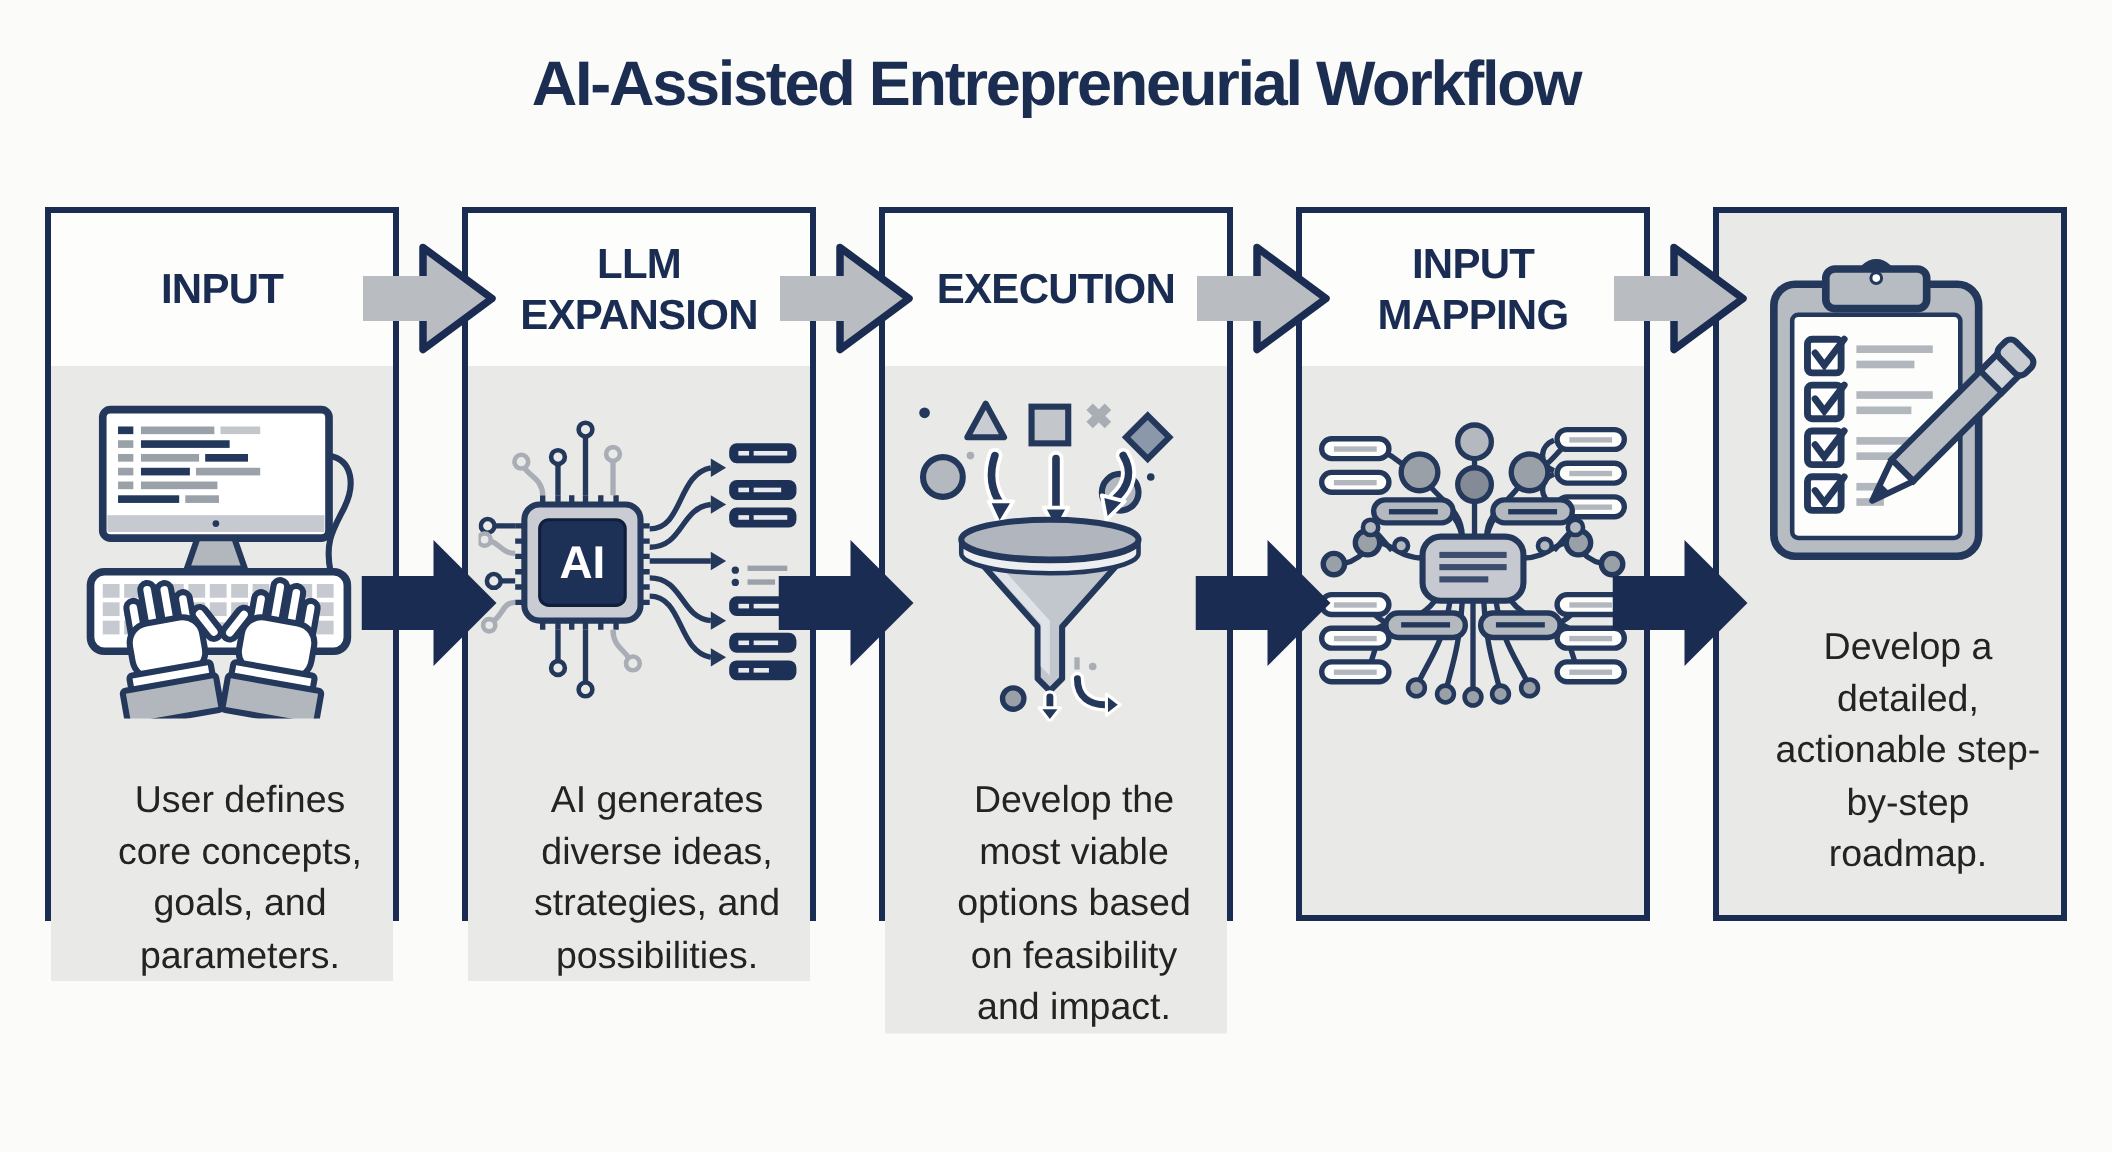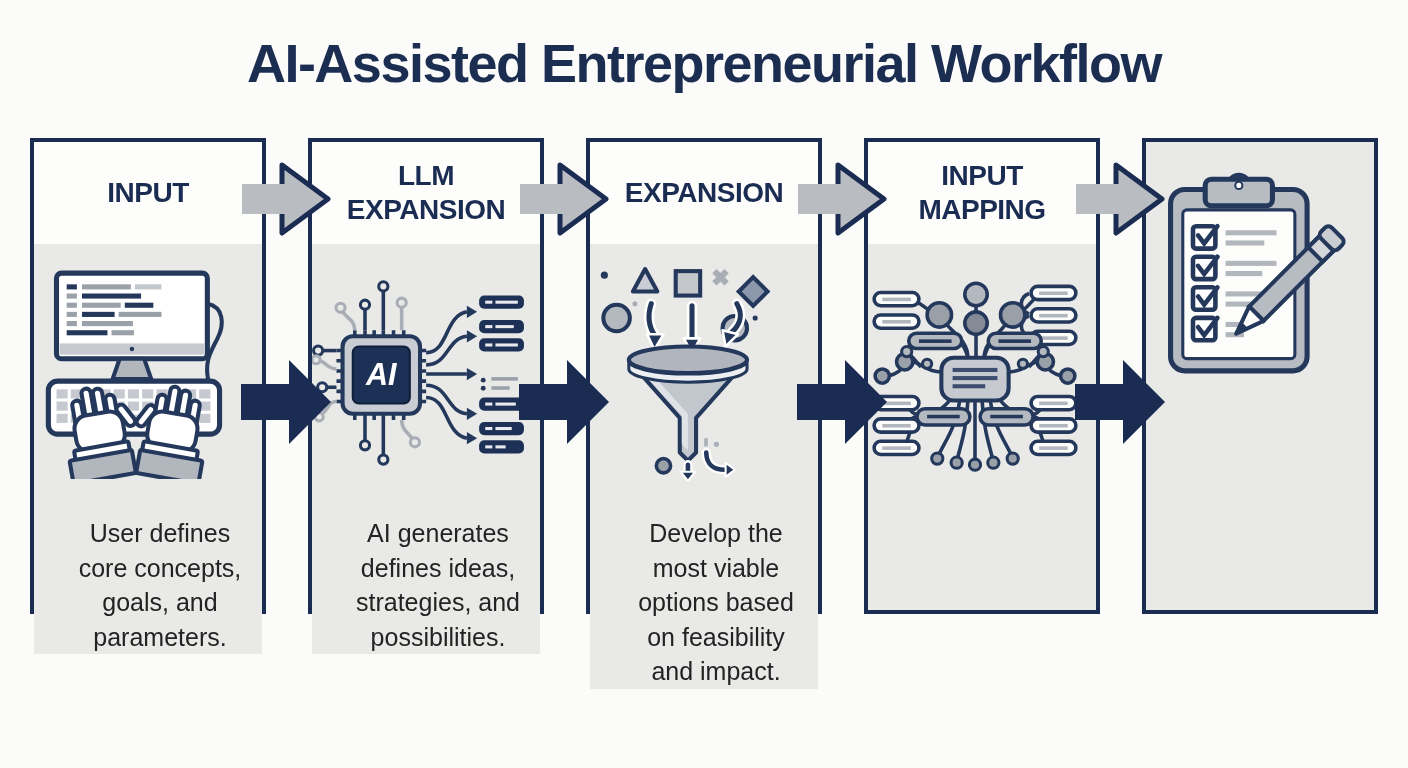--- a/index.html
+++ b/index.html
@@ -1,27 +1,27 @@
 <!DOCTYPE html>
 <html><head>
 <meta charset="utf-8">
 <style>
   html,body{margin:0;padding:0;background:#fbfbfa;}
   .canvas{position:relative;width:1408px;height:768px;background:#fbfbfa;overflow:hidden;
           font-family:"Liberation Sans",sans-serif;}
   .title{position:absolute;top:32px;left:0;width:100%;text-align:center;
-         font-size:54px;font-weight:bold;color:#1c2d52;letter-spacing:-1.5px;}
+         font-size:42px;font-weight:bold;color:#1c2d52;letter-spacing:-1.5px;}
   .columns{position:absolute;left:30px;top:138px;width:1348px;height:476px;display:flex;gap:42px;}
   .col{width:236px;box-sizing:border-box;border:4px solid #1b2c52;background:#fdfdfc;
        display:flex;flex-direction:column;}
   .col-header{height:102px;flex:0 0 102px;display:flex;align-items:center;justify-content:center;
               text-align:center;font-size:28px;font-weight:bold;color:#1b2c52;line-height:1.22;
               padding:0 8px;letter-spacing:-0.5px;}
   .col-body{flex:1;background:#e9e9e7;display:flex;flex-direction:column;align-items:center;}
-  .icon-zone{height:258px;flex:0 0 258px;display:flex;align-items:center;justify-content:flex-start;width:100%;font-style:italic;}
+  .icon-zone{height:258px;flex:0 0 258px;display:flex;align-items:center;justify-content:center;width:100%;}
   .desc{padding:14px 12px 0;font-size:25px;line-height:1.38;color:#232323;text-align:center;margin-left:24px;}
   .arrow{position:absolute;}
   .harrow{top:155px;width:90px;height:88px;}
   .farrow{top:356px;width:92px;height:92px;}
   .g1h{left:242px}.g2h{left:520px}.g3h{left:798px}.g4h{left:1076px}
   .g1f{left:241px}.g2f{left:519px}.g3f{left:797px}.g4f{left:1075px}
   svg{display:block;}
 </style>
 </head>
 <body>
@@ -211,26 +211,26 @@
             </g>
 
             <g>
               <circle cx="168" cy="93" r="2.4" fill="#24385c" transform="translate(0 14)"></circle>
               <rect x="176" y="104" width="26" height="3.5" fill="#9ba1a9"></rect>
               <circle cx="168" cy="115" r="2.4" fill="#24385c"></circle>
               <rect x="176" y="113" width="18" height="3.5" fill="#9ba1a9"></rect>
             </g>
           </svg>
         </div>
-        <div class="desc">AI generates defines ideas, strategies, and possibilities.</div>
+        <div class="desc">AI generates diverse ideas, strategies, and possibilities.</div>
       </div>
     </div>
 
     <div class="col">
-      <div class="col-header">EXPANSION</div>
+      <div class="col-header">EXECUTION</div>
       <div class="col-body">
         <div class="icon-zone">
           <svg width="204" height="216" viewBox="0 0 200 212" fill="none">
 
             <circle cx="14" cy="10" r="3.5" fill="#24385c"></circle>
             <path d="M42 26 L54 4 L66 26 Z" fill="#c9cdd3" stroke="#24385c" stroke-width="4" stroke-linejoin="round"></path>
             <rect x="84" y="6" width="24" height="24" fill="#c3c7cc" stroke="#24385c" stroke-width="4"></rect>
             <path d="M122 6 l12 12 M134 6 l-12 12" stroke="#a9aeb6" stroke-width="6"></path>
             <rect x="150" y="16" width="20" height="20" transform="rotate(45 160 26)" fill="#8b97ab" stroke="#24385c" stroke-width="4"></rect>
             <circle cx="26" cy="52" r="13" fill="#b4b9c0" stroke="#24385c" stroke-width="4"></circle>
@@ -430,20 +430,21 @@
 
             <g transform="rotate(45 128 128)">
               <rect x="118" y="58" width="20" height="98" fill="#b7bcc2" stroke="#24385c" stroke-width="4"></rect>
               <rect x="118" y="58" width="20" height="16" fill="#d3d6da" stroke="#24385c" stroke-width="4"></rect>
               <rect x="116" y="44" width="24" height="15" rx="5" fill="#c9ccd1" stroke="#24385c" stroke-width="4"></rect>
               <path d="M118 156 L128 184 L138 156 Z" fill="#fdfdfc" stroke="#24385c" stroke-width="4" stroke-linejoin="round"></path>
               <path d="M124 172 L128 184 L132 172 Z" fill="#24385c"></path>
             </g>
           </svg>
         </div>
+        <div class="desc">Develop a detailed, actionable step-by-step roadmap.</div>
       </div>
     </div>
 
   </div>
 
   <div class="arrow harrow g1h">
     <svg width="90" height="88" viewBox="0 0 90 88">
         <path d="M40 10 L86 44 L40 78 Z" fill="#b9bdc2" stroke="#1b2c52" stroke-width="5" stroke-linejoin="round"></path>
         <rect x="0" y="29" width="44" height="30" fill="#b9bdc2"></rect>
       </svg>

